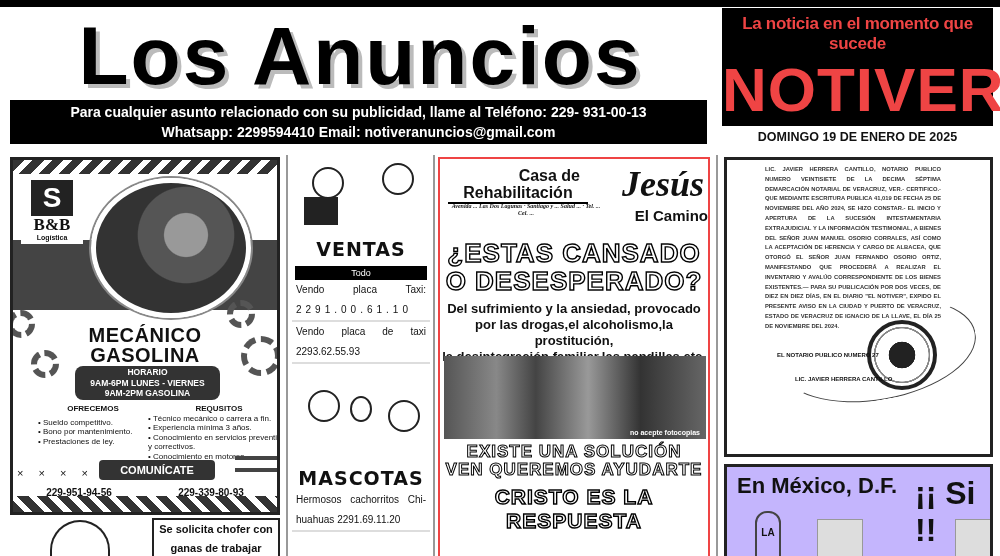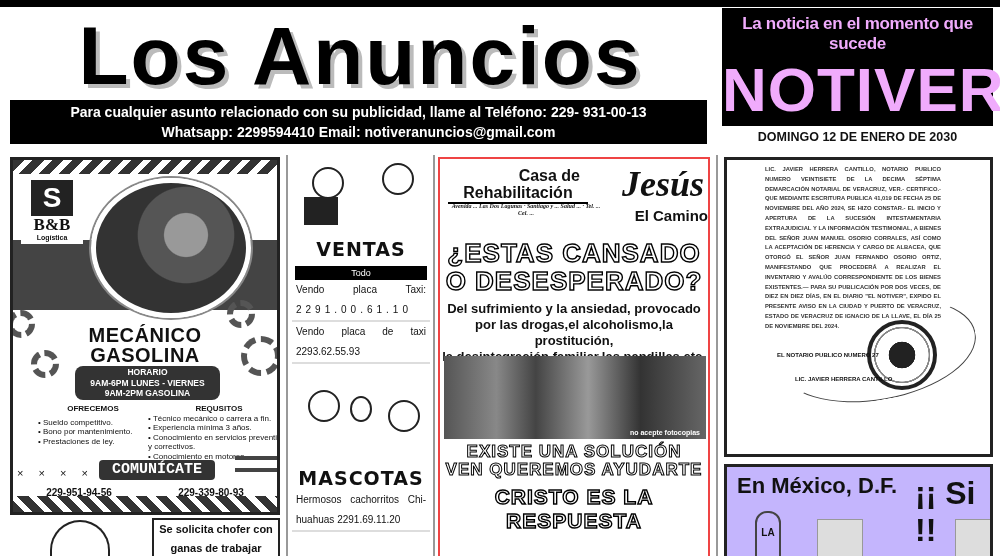--- a/index.html
+++ b/index.html
@@ -1,21 +1,21 @@
 <!DOCTYPE html>
 <html><head>
 <meta charset="utf-8">
 <style>
   * { box-sizing: border-box; margin: 0; padding: 0; }
   body { width: 1000px; height: 556px; overflow: hidden; background: #fff; font-family: "Liberation Sans", sans-serif; color: #111; position: relative; }
   .topbar { position: absolute; left: 0; top: 0; width: 1000px; height: 7px; background: #000; }
   
   .masthead-title { position: absolute; left: 40px; top: 8px; width: 640px; height: 95px; text-align: center; font-family: "Liberation Sans", sans-serif; font-weight: 900; font-size: 82px; letter-spacing: 2px; color: #000; text-shadow: 4px 4px 0 #bbb; line-height: 95px; }
   .contact-bar { position: absolute; left: 10px; top: 100px; width: 697px; height: 44px; background: #000; color: #fff; text-align: center; font-weight: bold; font-size: 14px; line-height: 20px; padding-top: 2px; }
-  .notiver-box { position: absolute; left: 722px; top: 8px; width: 271px; height: 118px; background: #000; color: #f0abfc; text-align: center; }
+  .notiver-box { position: absolute; left: 722px; top: 8px; width: 271px; height: 118px; background: #000; color: #ef4444; text-align: center; }
   .notiver-tag { font-size: 17px; font-weight: bold; padding-top: 6px; letter-spacing: -0.3px; }
   .notiver-name { font-size: 62px; font-weight: 900; line-height: 72px; letter-spacing: 1px; }
   .date { position: absolute; left: 722px; top: 130px; width: 271px; text-align: center; font-weight: bold; font-size: 12.5px; }
   
   .vline { position: absolute; width: 2px; background: #999; top: 155px; height: 401px; }
   
   .mec { position: absolute; left: 10px; top: 157px; width: 270px; height: 358px; border: 3px solid #222; background: #fff; overflow: hidden; }
   .stripes-top { position: absolute; left: 0; top: 0; width: 100%; height: 14px; background: repeating-linear-gradient(135deg, #333 0 8px, #fff 8px 14px); }
   .stripes-bot { position: absolute; left: 0; bottom: 0; width: 100%; height: 16px; background: repeating-linear-gradient(45deg, #333 0 8px, #fff 8px 14px); }
   .band { position: absolute; left: 0; top: 80px; width: 100%; height: 70px; background: #444; }
@@ -27,21 +27,21 @@
   .gear { position: absolute; width: 28px; height: 28px; border-radius: 50%; border: 6px dashed #555; }
   .mec-title { position: absolute; left: 0; top: 165px; width: 100%; text-align: center; font-weight: bold; font-size: 20px; line-height: 20px; letter-spacing: 0.5px; }
   .horario { position: absolute; left: 62px; top: 206px; width: 145px; height: 34px; background: #333; color: #fff; border-radius: 8px; text-align: center; font-weight: bold; font-size: 8.5px; line-height: 10.5px; padding-top: 1px; }
   .cols2 { position: absolute; left: 10px; top: 244px; width: 252px; font-size: 8px; line-height: 9.5px; display: flex; margin-left: 15px; }
   .cols2 .c1 { width: 110px; }
   .cols2 .c2 { width: 142px; }
   .cols2 h5 { text-align: center; font-size: 8px; margin-bottom: 4px; }
   .cols2 ul { list-style: none; }
   .cols2 li::before { content: "• "; }
   .xs { position: absolute; left: 4px; top: 307px; font-size: 11px; letter-spacing: 6px; }
-  .comunicate { position: absolute; left: 86px; top: 300px; width: 116px; height: 20px; background: #333; color: #fff; border-radius: 4px; text-align: center; font-weight: bold; font-size: 15px; line-height: 20px; font-family: Liberation Mono, monospace; }
+  .comunicate { position: absolute; left: 86px; top: 300px; width: 116px; height: 20px; background: #333; color: #fff; border-radius: 4px; text-align: center; font-weight: bold; font-size: 11px; line-height: 20px; }
   .phones { position: absolute; left: 0; top: 327px; width: 100%; display: flex; justify-content: space-around; font-weight: bold; font-size: 10px; align-items: flex-end; }
   .wrench { position: absolute; left: 222px; top: 296px; width: 48px; height: 16px; border-top: 4px solid #444; border-bottom: 4px solid #444; }
   
   .chofer { position: absolute; left: 152px; top: 518px; width: 128px; height: 40px; border: 2px solid #222; text-align: center; font-weight: bold; font-size: 11px; line-height: 19px; }
   .helmet-cartoon { position: absolute; left: 50px; top: 520px; width: 60px; height: 36px; border: 2px solid #222; border-bottom: none; border-radius: 30px 30px 0 0; }
   
   .ventas { position: absolute; left: 292px; top: 157px; width: 138px; }
   .cartoon { height: 80px; position: relative; }
   .cartoon .face { position: absolute; width: 32px; height: 32px; border: 2px solid #222; border-radius: 50%; background: #fff; }
   .cartoon .tv { position: absolute; left: 12px; top: 40px; width: 34px; height: 28px; background: #222; }
@@ -82,21 +82,21 @@
 <div class="masthead-title">Los Anuncios</div>
 <div class="contact-bar">
   <div>Para cualquier asunto relacionado con su publicidad, llame al  Teléfono: 229- 931-00-13</div>
   <div>Whatsapp: 2299594410 Email: notiveranuncios@gmail.com</div>
 </div>
 
 <div class="notiver-box">
   <div class="notiver-tag">La noticia en el momento que sucede</div>
   <div class="notiver-name">NOTIVER</div>
 </div>
-<div class="date">DOMINGO 12 DE ENERO DE 2030</div>
+<div class="date">DOMINGO 19 DE ENERO DE 2025</div>
 
 <div class="vline" style="left:286px"></div>
 <div class="vline" style="left:433px"></div>
 <div class="vline" style="left:716px"></div>
 
 <div class="mec">
   <div class="stripes-top"></div>
   <div class="band"></div>
   <div class="logo">
     <div class="logo-s">S</div>

